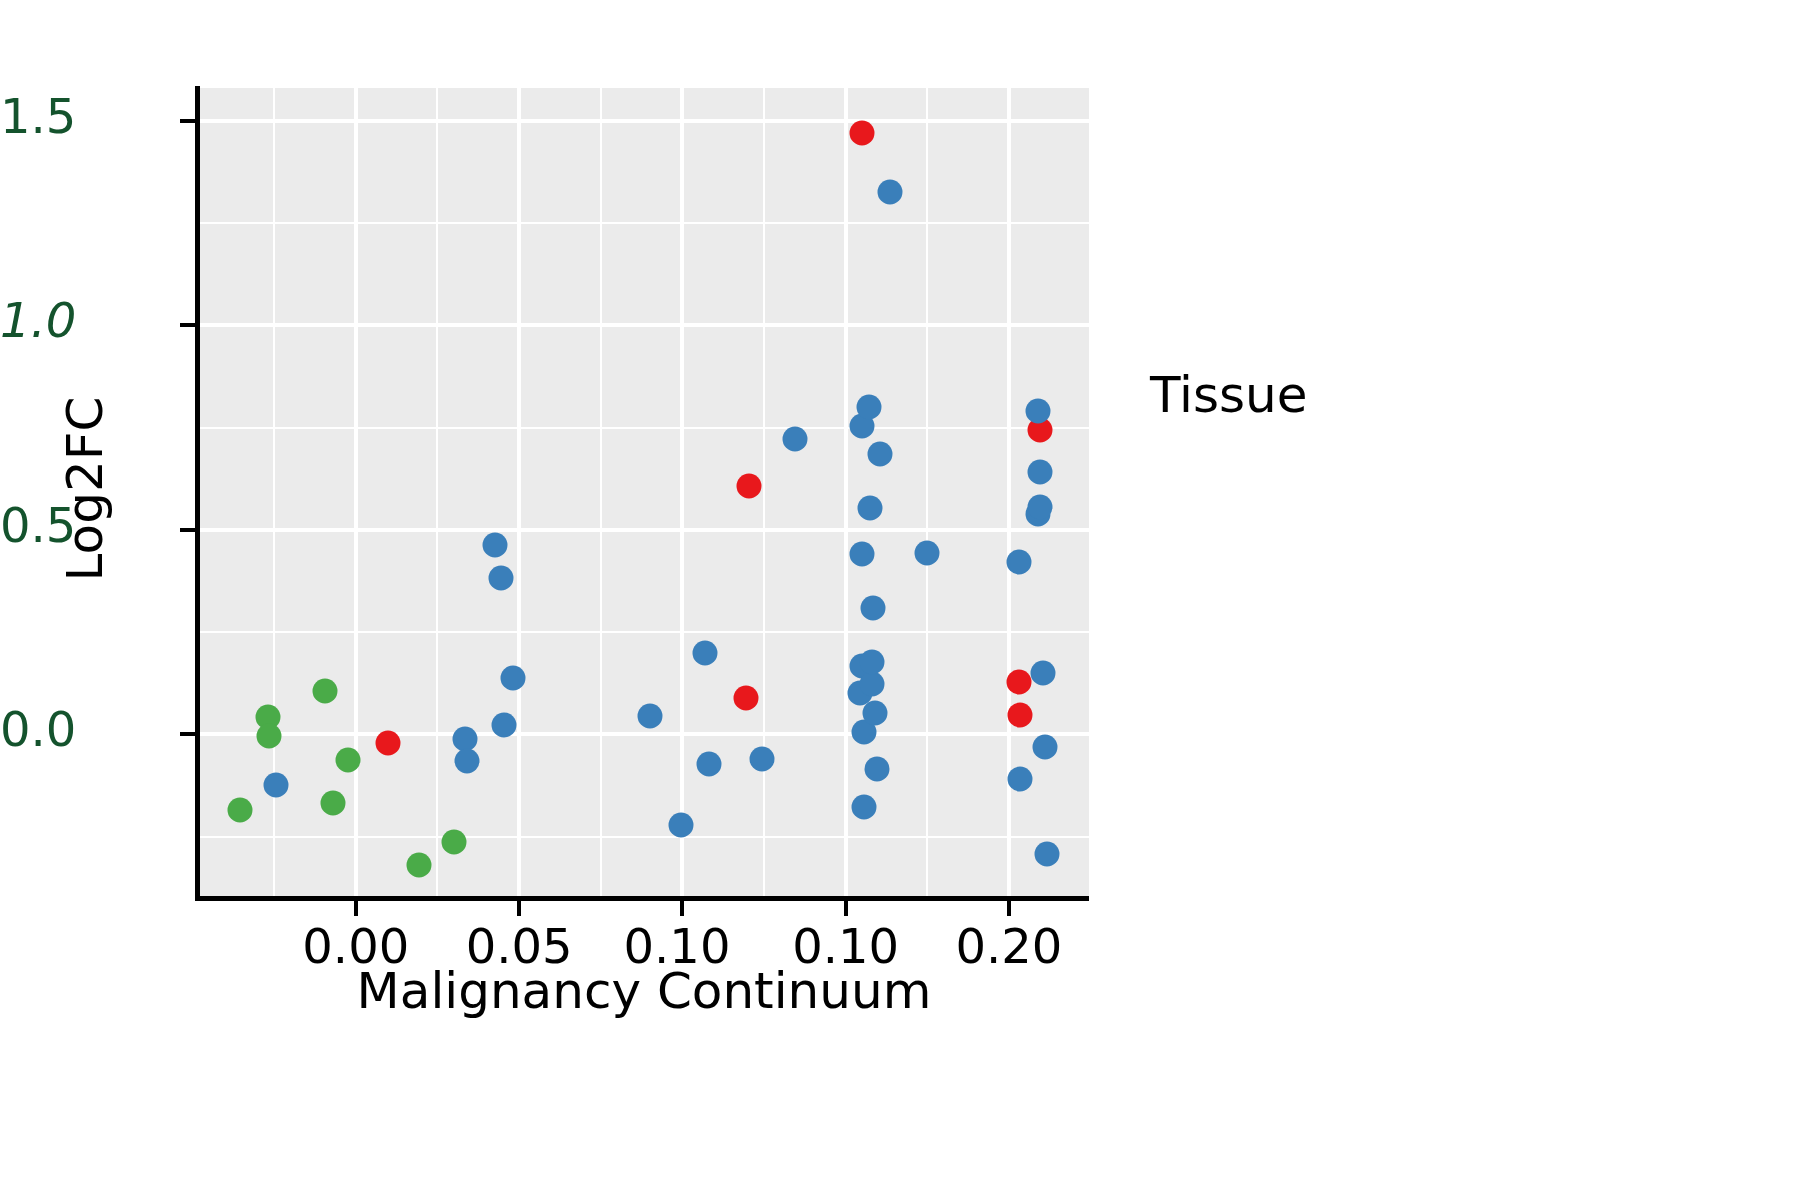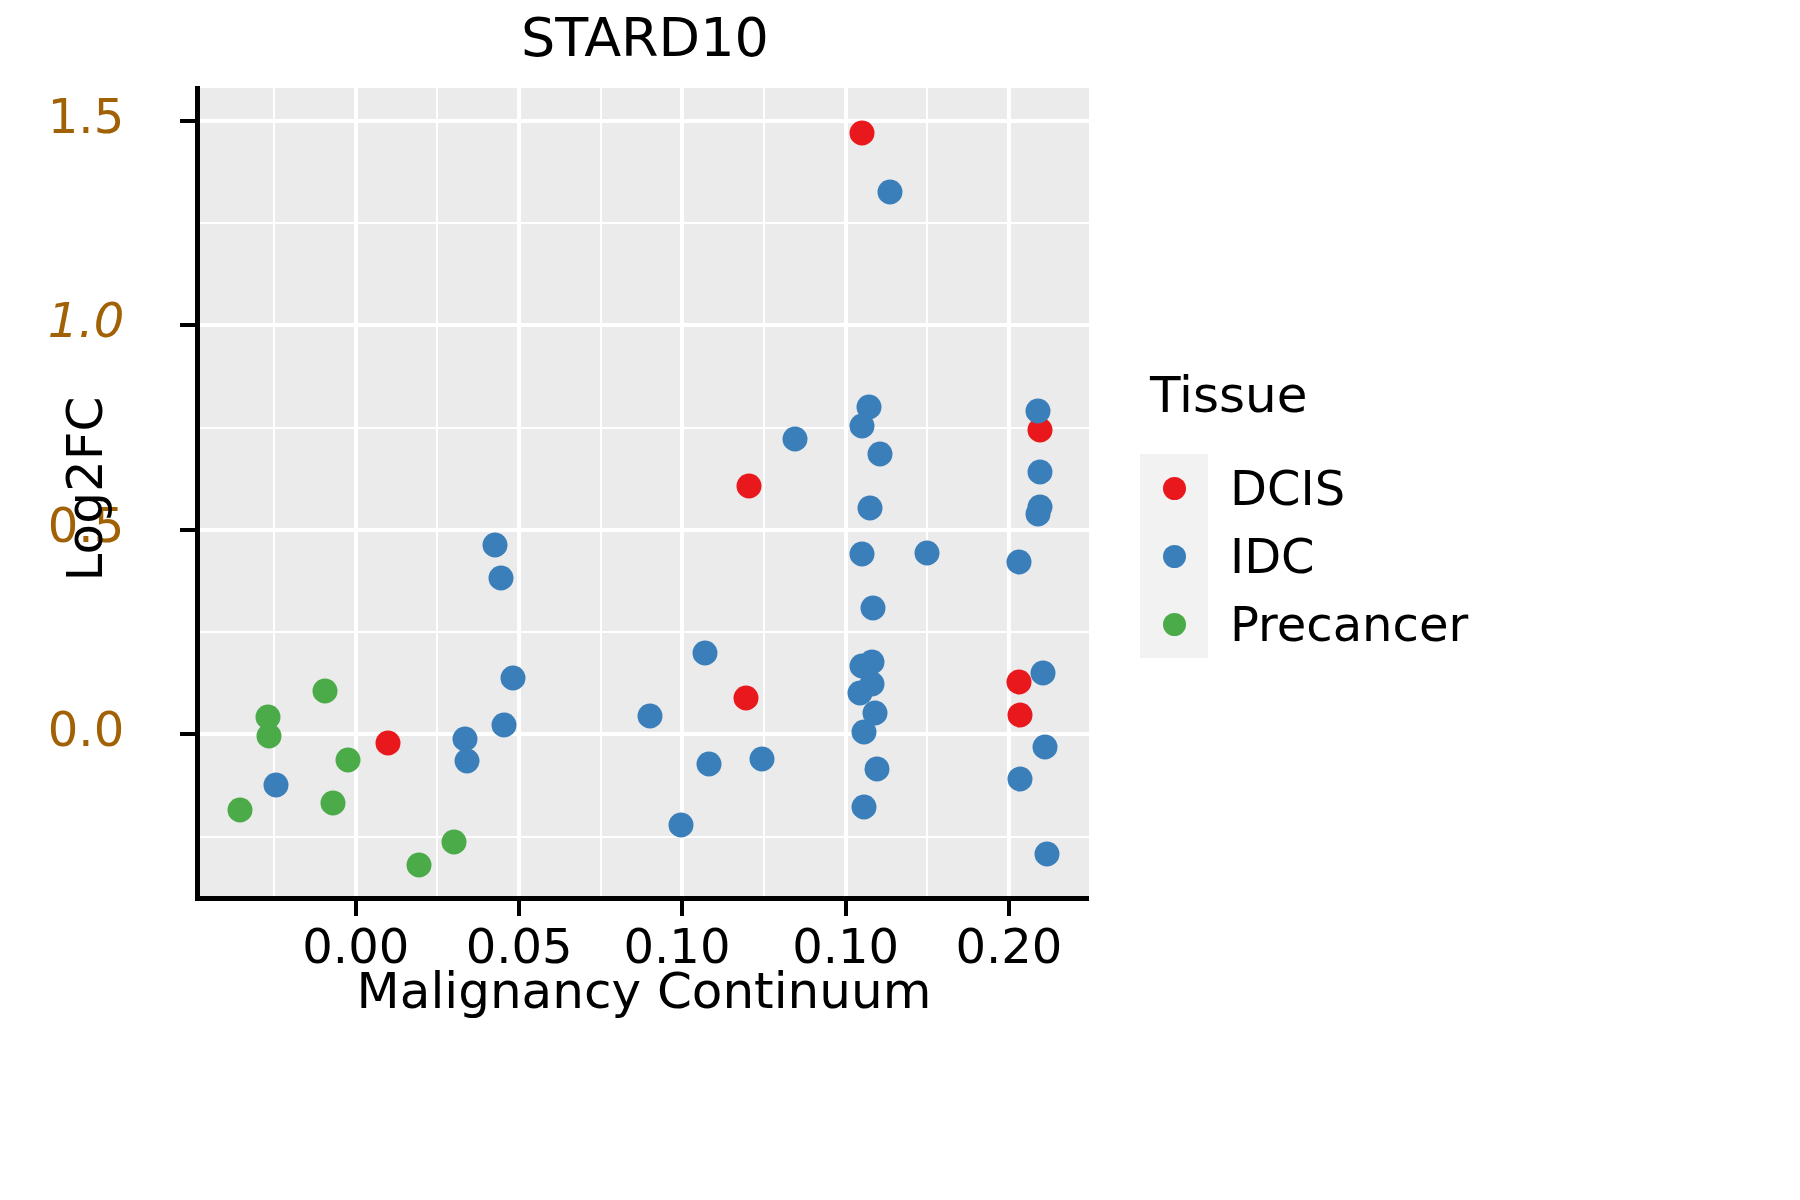--- a/index.html
+++ b/index.html
@@ -97,23 +97,23 @@
     font-size: 48px;
     color: #000000;
     text-align: center;
     width: 200px;
     white-space: nowrap;
   }
   .ticklabel-y {
     position: absolute;
     left: 0px;
     width: 172px;
-    text-align: center;
+    text-align: left;
     font-size: 48px;
-    color: #a16207;
+    color: #14532d;
     white-space: nowrap;
   }
 
   
   #xlabel {
     position: absolute;
     left: 199px;
     top: 962px;
     width: 890px;
     text-align: center;
@@ -169,21 +169,20 @@
     color: #000000;
     margin-left: 22px;
     white-space: nowrap;
   }
 </style>
 </head>
 <body>
 
 <div id="root">
 
-  <div id="chart-title">STARD10</div>
 
   <div id="panel">
       <div class="grid-line grid-minor-v" style="left: 74.1193px;"></div>
       <div class="grid-line grid-minor-v" style="left: 237.422px;"></div>
       <div class="grid-line grid-minor-v" style="left: 400.725px;"></div>
       <div class="grid-line grid-minor-v" style="left: 564.028px;"></div>
       <div class="grid-line grid-minor-v" style="left: 727.33px;"></div>
       <div class="grid-line grid-minor-h" style="top: 747.636px;"></div>
       <div class="grid-line grid-minor-h" style="top: 543.091px;"></div>
       <div class="grid-line grid-minor-h" style="top: 338.545px;"></div>
@@ -276,35 +275,15 @@
       <div class="ticklabel-y" style="top: 292.273px; font-style: italic;">1.0</div>
       <div class="tick-y" style="top: 118.727px;"></div>
       <div class="ticklabel-y" style="top: 87.7273px;">1.5</div>
     </div>
 
   <div id="xlabel">Malignancy Continuum</div>
   <div id="ylabel">Log2FC</div>
 
   <div id="legend">
     <div id="legend-title">Tissue</div>
-    <div id="legend-rows">
-        <div class="legend-row">
-          <div class="legend-key">
-            <div class="legend-dot" style="background: rgb(232, 24, 28);"></div>
-          </div>
-          <div class="legend-label">DCIS</div>
-        </div>
-        <div class="legend-row">
-          <div class="legend-key">
-            <div class="legend-dot" style="background: rgb(58, 127, 186);"></div>
-          </div>
-          <div class="legend-label">IDC</div>
-        </div>
-        <div class="legend-row">
-          <div class="legend-key">
-            <div class="legend-dot" style="background: rgb(74, 171, 72);"></div>
-          </div>
-          <div class="legend-label">Precancer</div>
-        </div>
-      </div>
   </div>
 
 </div>
 
 </body></html>

